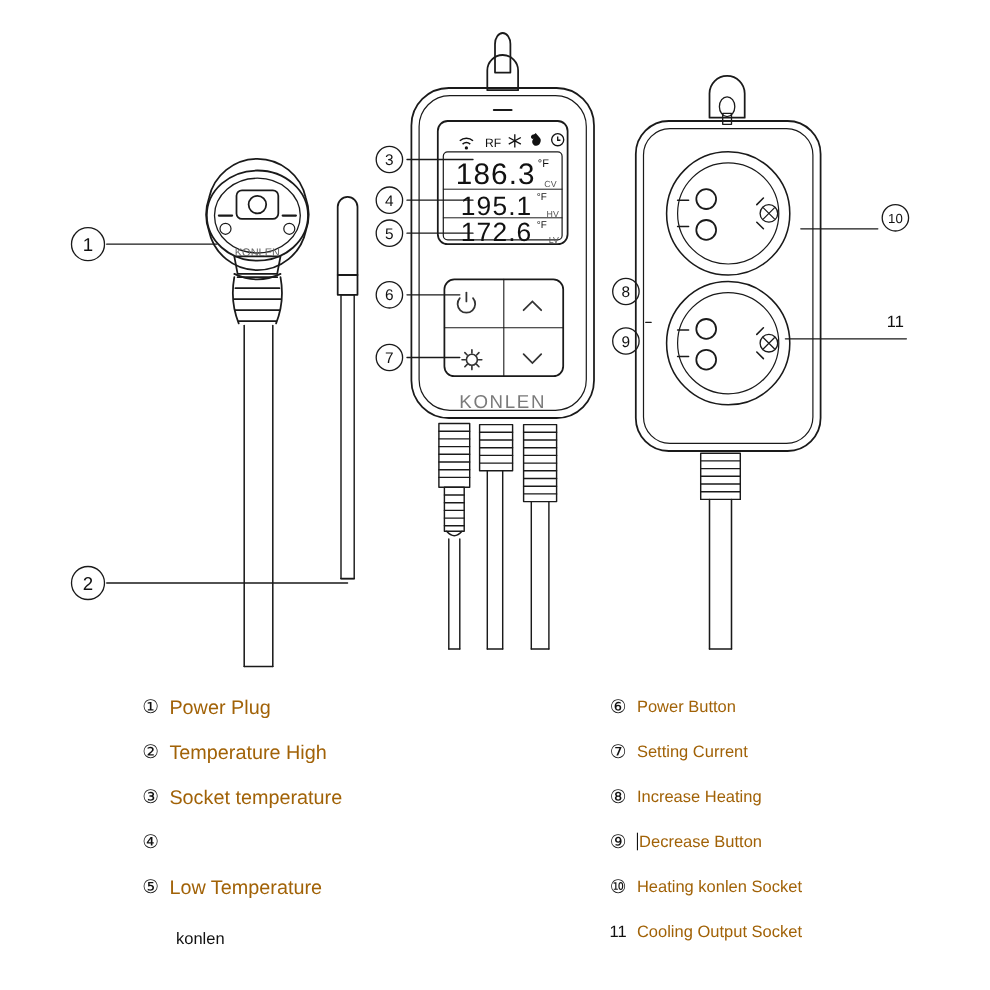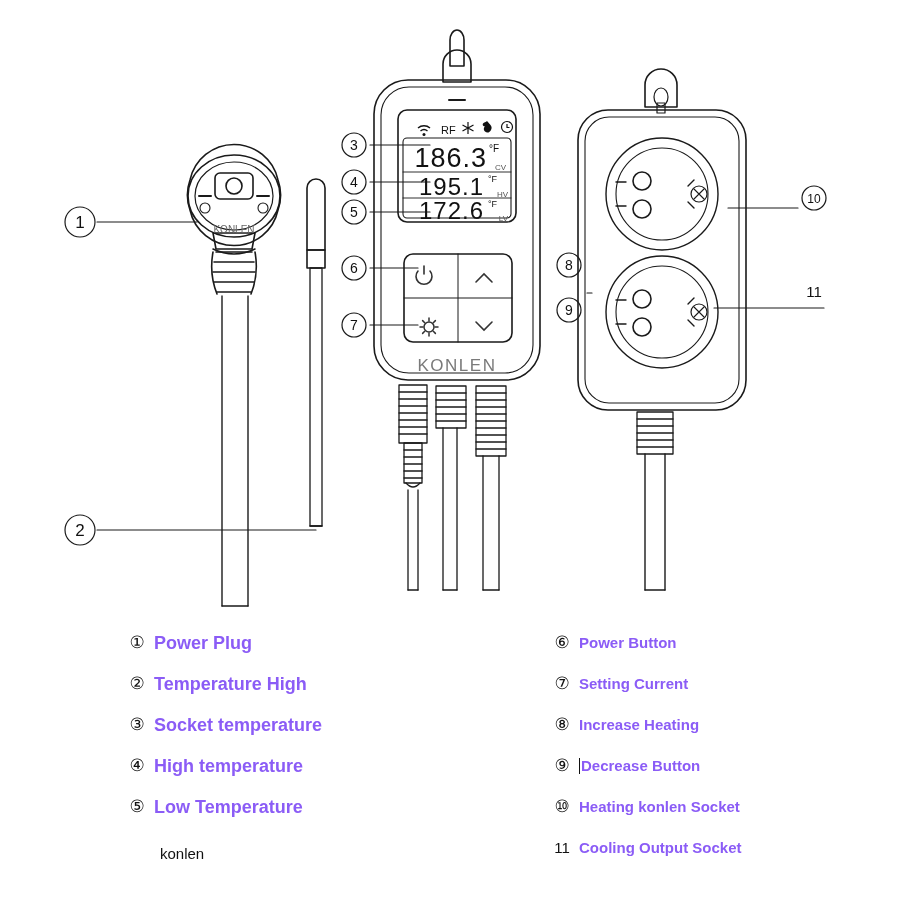--- a/index.html
+++ b/index.html
@@ -53,23 +53,22 @@
     font-size: 17px;
     line-height: 26px;
     color: #111;
   }
   .legend-num.plain {
     font-size: 15px;
   }
   .legend-label {
     font-size: 17px;
     line-height: 26px;
-    color: #8b5cf6;
+    color: #a16207;
     white-space: nowrap;
-    font-weight: bold;
   }
   .legend-col.left .legend-label { font-size: 18px; }
   .legend-col.right .legend-label { font-size: 15px; }
   .legend-sub {
     position: absolute;
     left: 160px;
     top: 215px;
     font-size: 15px;
     color: #111;
   }
@@ -302,21 +301,20 @@
       <div class="legend-row">
         <span class="legend-num">②</span>
         <span class="legend-label">Temperature High</span>
       </div>
       <div class="legend-row">
         <span class="legend-num">③</span>
         <span class="legend-label">Socket temperature</span>
       </div>
       <div class="legend-row">
         <span class="legend-num">④</span>
-        <span class="legend-label">High temperature</span>
       </div>
       <div class="legend-row">
         <span class="legend-num">⑤</span>
         <span class="legend-label">Low Temperature</span>
       </div>
     </div>
 
     <div class="legend-col right">
       <div class="legend-row">
         <span class="legend-num">⑥</span>

